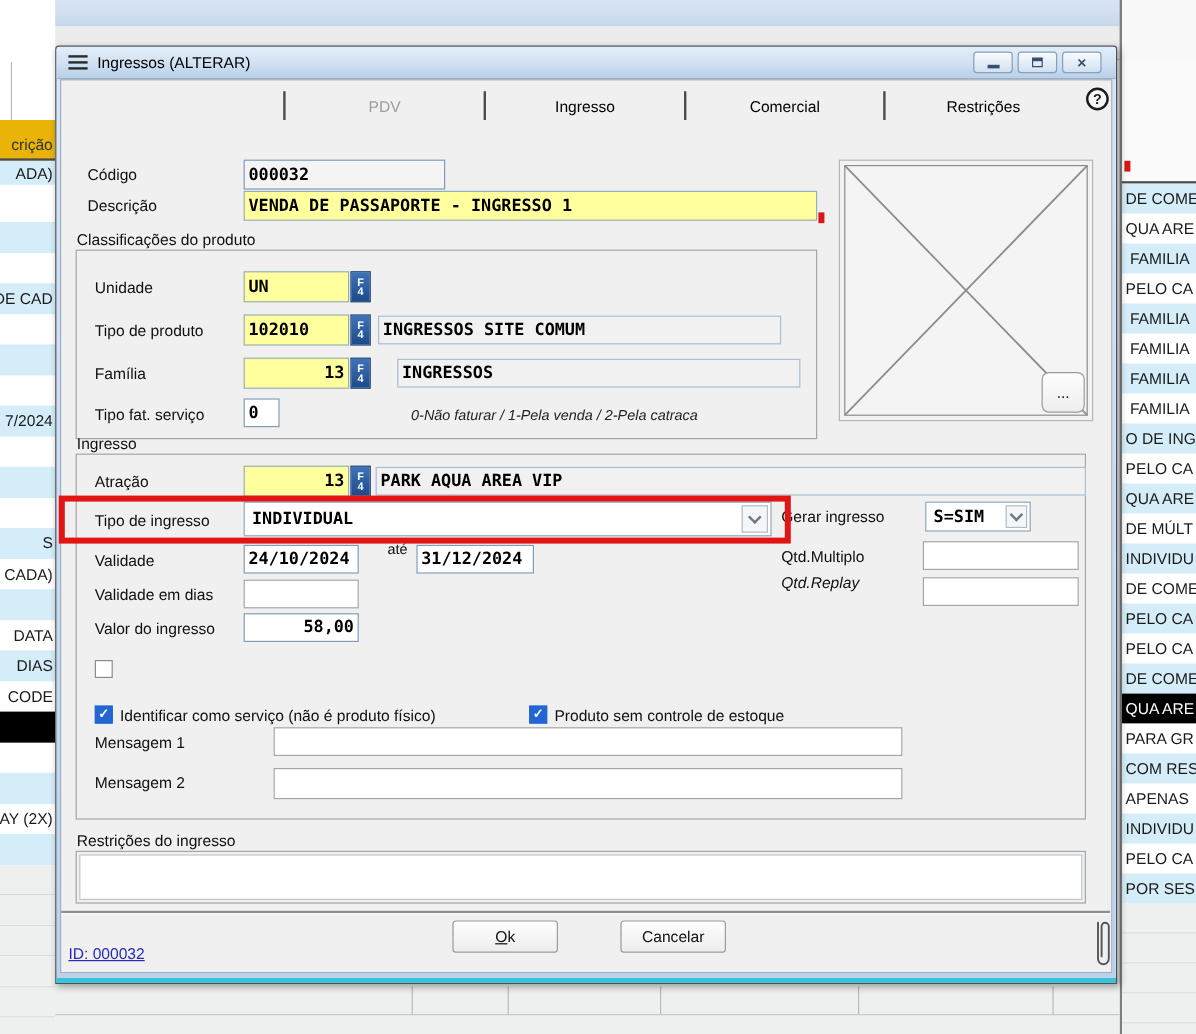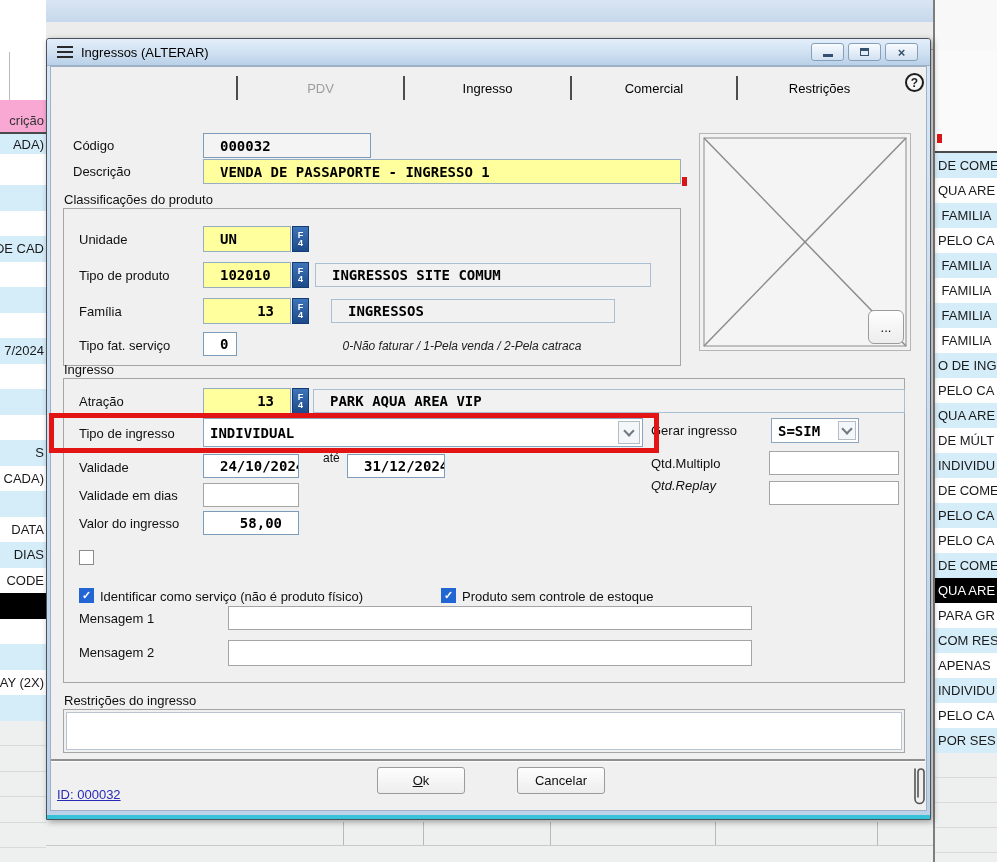--- a/index.html
+++ b/index.html
@@ -3,21 +3,21 @@
 <meta charset="utf-8">
 <style>
   html,body{margin:0;padding:0;background:#f0f0f0;}
   *{box-sizing:border-box;}
   .stage{position:relative;width:997px;height:862px;overflow:hidden;background:#f0f0f0;
          font-family:"Liberation Sans",sans-serif;}
   .abs{position:absolute;}
   .lbl{font:13px "Liberation Sans",sans-serif;color:#101010;white-space:nowrap;}
   .val{font:bold 14px "DejaVu Sans Mono",monospace;color:#000;}
   .field{background:#fff;border:1px solid #96adc2;display:flex;align-items:center;
-         padding:0 16px;white-space:nowrap;overflow:hidden;}
+         padding:0 3px;white-space:nowrap;overflow:hidden;}
   .yellow{background:#ffff9e;}
   .ro{background:#f1f1f1;border-color:#a9bfd2;}
   .rt{justify-content:flex-end;}
   .f4{background:linear-gradient(#3e74ba,#1c4a8a);border:1px solid #143c72;color:#fff;
       display:flex;flex-direction:column;align-items:center;justify-content:center;
       font:bold 9px "Liberation Sans",sans-serif;line-height:8px;cursor:pointer;}
   .grouplbl{font:13px "Liberation Sans",sans-serif;color:#101010;}
   .groupbox{border:1px solid #a6a6a6;background:transparent;}
   .combo{background:#fff;border:1px solid #8aa5bd;display:flex;align-items:center;}
   .combo .cval{flex:1;padding:0 6px;font:bold 14px "DejaVu Sans Mono",monospace;}
@@ -75,21 +75,21 @@
   .ltable{left:0;width:46px;background:#fff;}
   .rtable{left:933px;width:64px;background:#f8f8f8;border-left:2px solid #7d7d7d;}
   .trow{position:absolute;left:0;right:0;display:flex;align-items:center;
         font:13px "Liberation Sans",sans-serif;color:#1a1a1a;white-space:pre;overflow:hidden;}
   .ltable .trow{justify-content:flex-end;padding-right:2px;}
   .rtable .trow{justify-content:flex-start;padding-left:3px;}
   .v-b{background:#d5edf9;}
   .v-w{background:#ffffff;}
   .v-sel{background:#000;color:#fff;}
   .v-g{background:#eef0f0;border-bottom:1px solid #d9d9d9;}
-  .lthead{position:absolute;left:0;top:100px;width:46px;height:34px;background:#f9a8d4;
+  .lthead{position:absolute;left:0;top:100px;width:46px;height:34px;background:#eab308;
           border-bottom:2px solid #4a4a4a;display:flex;align-items:flex-end;justify-content:flex-end;
           font:13px "Liberation Sans",sans-serif;color:#333;padding:0 2px 4px 0;}
   .rthead{position:absolute;left:0;top:50px;width:64px;height:103px;background:#fafafa;
           border-bottom:2px solid #4a4a4a;}
   .vline{width:1px;background:#b9b9b9;}
   .botline{height:1px;background:#c9c9c9;}
 </style>
 </head>
 <body>
 
@@ -254,21 +254,21 @@
       </div>
 
     <div class="abs lbl" style="left:32px;top:265px;">Família</div>
     <div class="abs field yellow val rt" style="left:156px;top:259px;width:88px;height:26px;">
         <span>13</span>
       </div>
     <div class="abs f4" style="left:245px;top:259px;width:17px;height:26px;">
         <span>F</span>
         <span>4</span>
       </div>
-    <div class="abs field ro val" style="left:284px;top:260px;width:284px;height:24px;">
+    <div class="abs field ro val" style="left:284px;top:260px;width:336px;height:24px;">
         <span>INGRESSOS</span>
       </div>
 
     <div class="abs lbl" style="left:32px;top:299px;">Tipo fat. serviço</div>
     <div class="abs field val" style="left:156px;top:293px;width:30px;height:24px;border-color:#7d9cba;">
         <span>0</span>
       </div>
     <div class="abs hint" style="left:210px;top:300px;width:410px;text-align:center;">0-Não faturar / 1-Pela venda / 2-Pela catraca</div>
 
     <div class="abs" style="left:652px;top:94px;width:212px;height:218px;border:1px solid #b5b5b5;background:#f2f2f2;padding:3px;">

